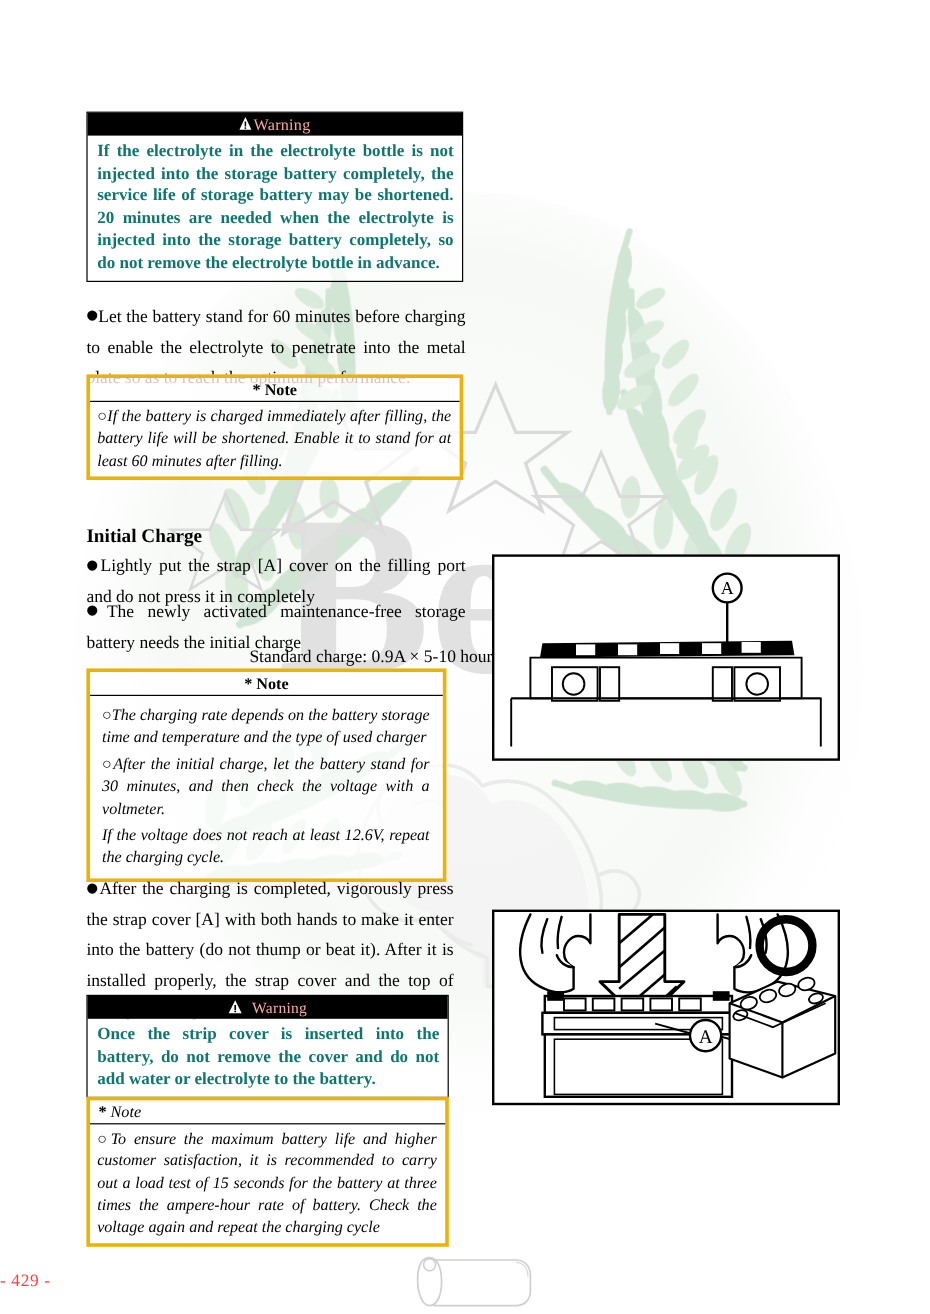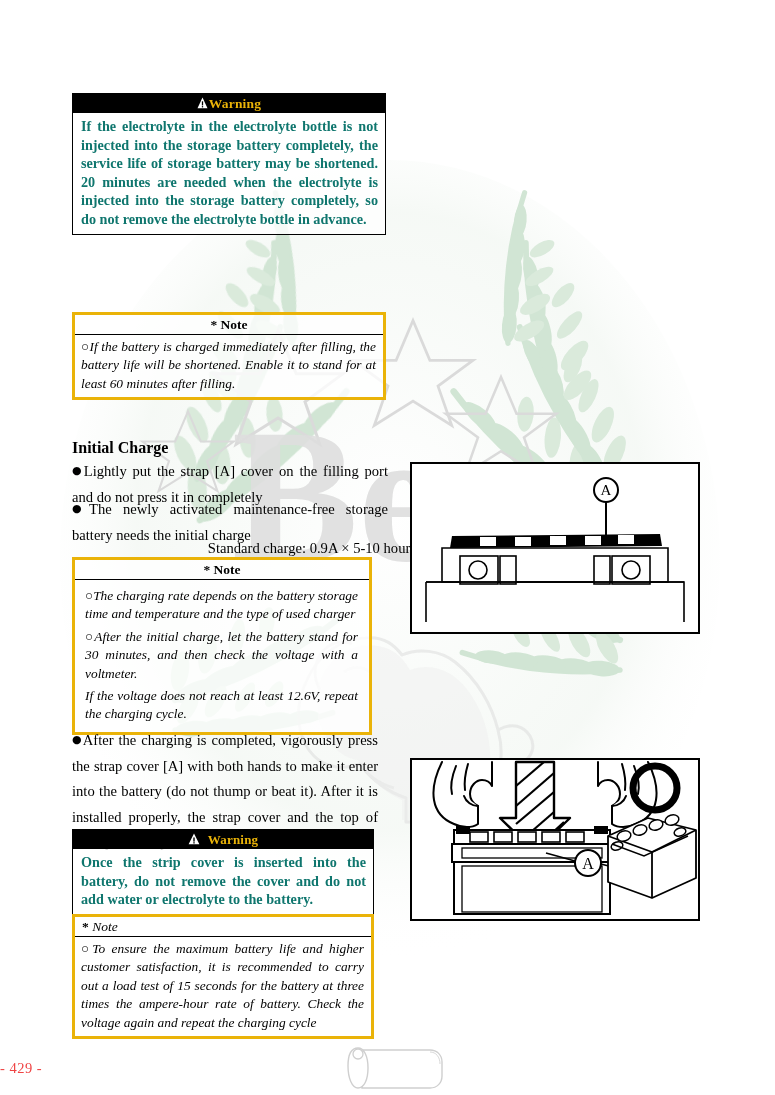--- a/index.html
+++ b/index.html
@@ -35,23 +35,23 @@
   }
 
   
   .warnbox {
     border: 1px solid #000;
     background: rgba(255,255,255,0.80);
     box-sizing: border-box;
   }
   .warnbox .wb-head {
     background: #000;
-    color: #eab308;
+    color: #fca5a5;
     text-align: center;
-    font-weight: bold;
+    font-weight: normal;
     font-size: 13.5px;
     line-height: 19px;
     height: 19px;
     letter-spacing: .2px;
   }
   .warnbox .wb-head .tri {
     display: inline-block;
     vertical-align: -1px;
     margin-right: 1px;
   }
@@ -244,20 +244,23 @@
           <path d="M5.5,0.5 L10.5,11.2 L0.5,11.2 Z" fill="#ffffff"></path>
           <rect x="4.85" y="4.3" width="1.3" height="4.1" fill="#000"></rect>
           <rect x="4.85" y="9.1" width="1.3" height="1.3" fill="#000"></rect>
         </svg>
       </span><span>Warning</span>
     </div>
     <div class="wb-body">If the electrolyte in the electrolyte bottle is not injected into the storage battery completely, the service life of storage battery may be shortened. 20 minutes are needed when the electrolyte is injected into the storage battery completely, so do not remove the electrolyte bottle in advance.</div>
   </div>
 
 
+  <div class="col-left para" style="top:250px; width:316px;">
+    <span class="dot">●</span><span>Let the battery stand for 60 minutes before charging to enable the electrolyte to penetrate into the metal plate so as to reach the optimum performance.</span>
+  </div>
 
   <div class="notebox col-left" style="top:312px;">
     <div class="nb-head">* Note</div>
     <div class="nb-body">
       <span class="bullet-o">○</span><span>If the battery is charged immediately after filling, the battery life will be shortened. Enable it to stand for at least 60 minutes after filling.</span>
     </div>
   </div>
 
   <h2 class="col-left section" style="top:438px;">Initial Charge</h2>
 

